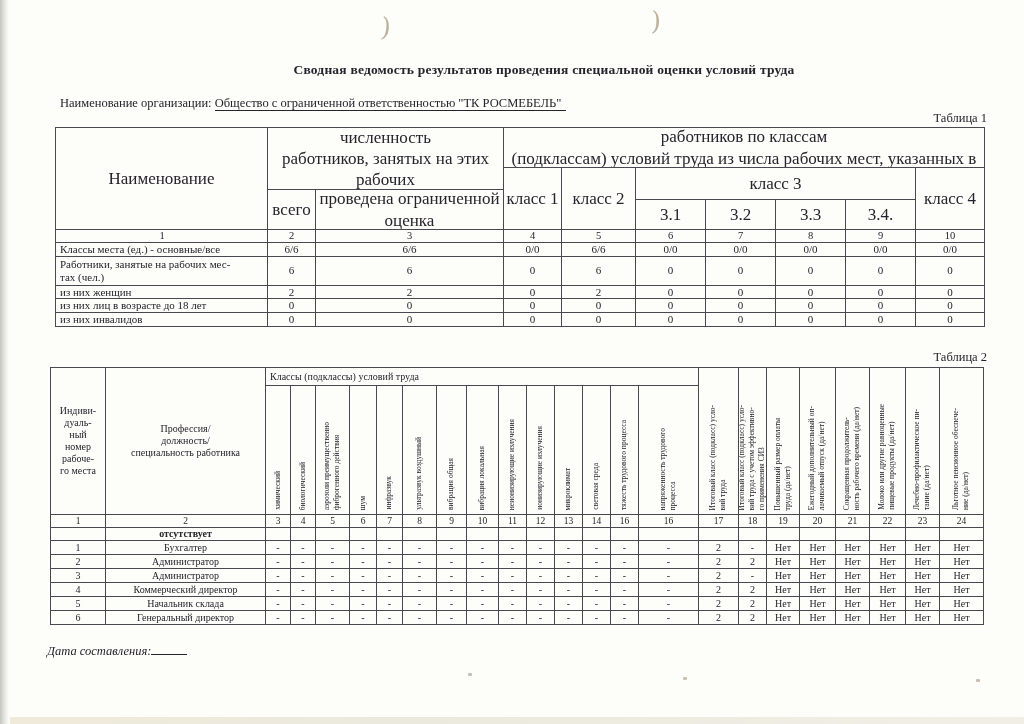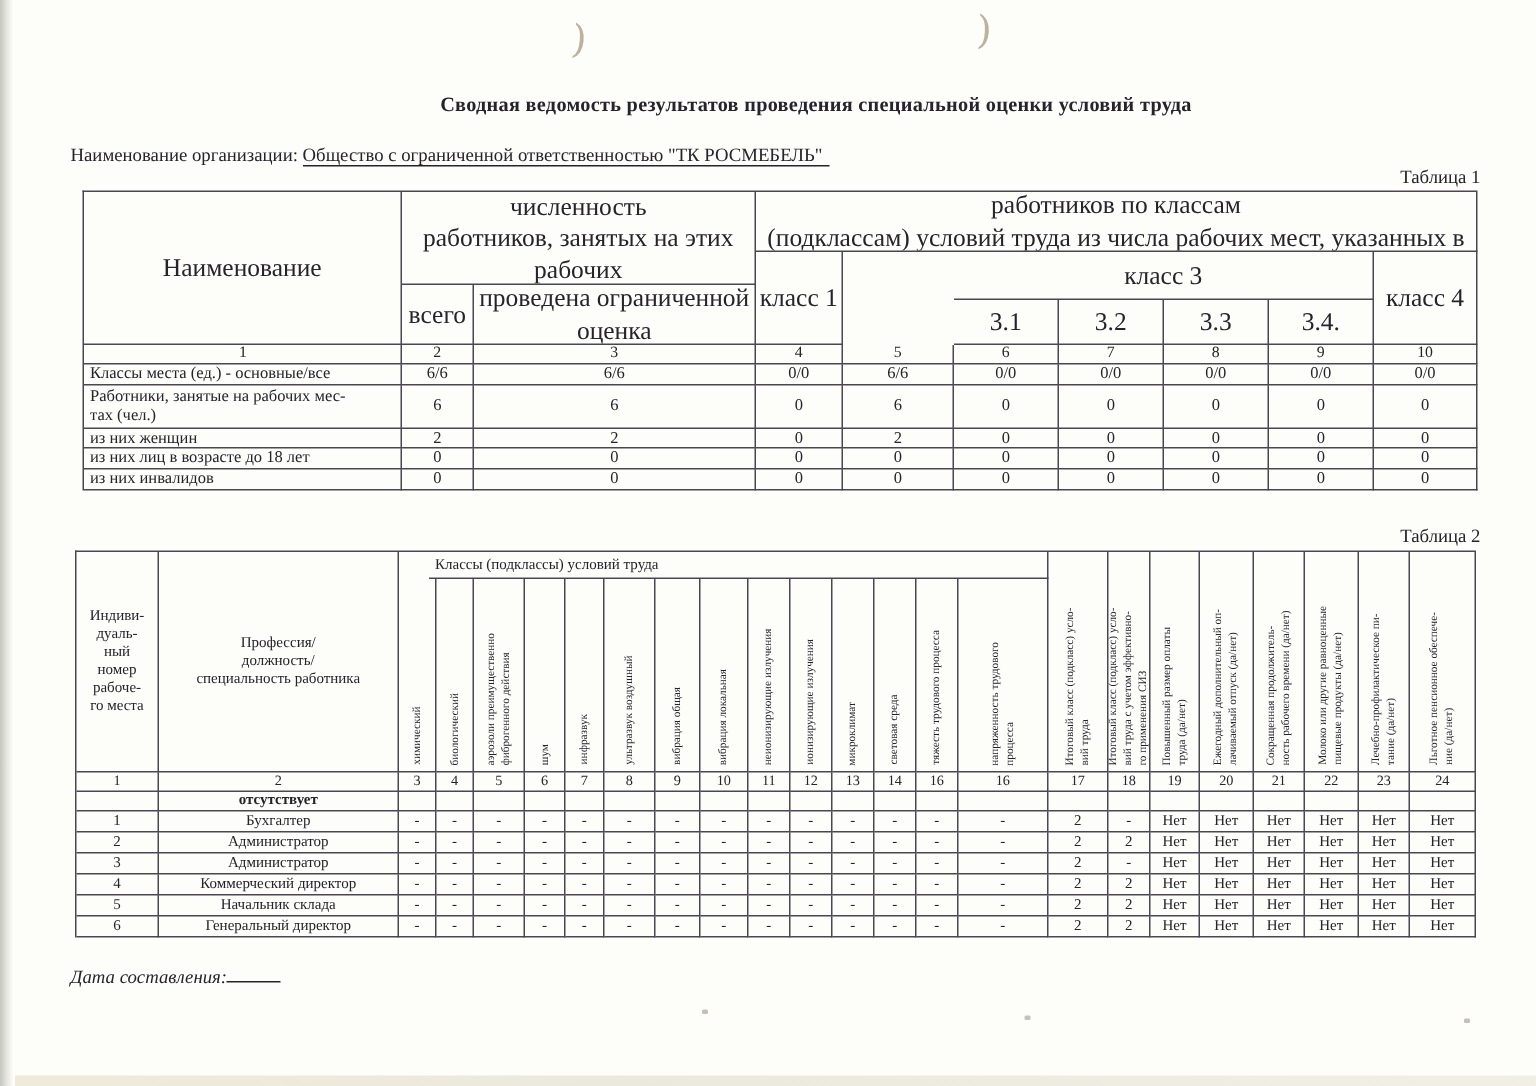--- a/index.html
+++ b/index.html
@@ -20,41 +20,41 @@
   .curl{position:absolute;color:#a8997f;font-size:26px;opacity:.75;font-family:"DejaVu Serif",serif;}
   .curl.c1{left:381px;top:12px;transform:rotate(6deg);}
   .curl.c2{left:651px;top:6px;transform:rotate(3deg);}
   .speck{position:absolute;width:4px;height:3px;background:#94846f;opacity:.5;border-radius:1px;}
   .sp1{left:468px;top:673px;}
   .sp2{left:683px;top:677px;}
   .sp3{left:976px;top:679px;}
 
   .title{position:absolute;top:62px;left:0;width:100%;text-align:center;
     font-weight:bold;font-size:13.5px;letter-spacing:.2px;padding-left:32px;}
-  .orgline{position:absolute;top:96px;left:47px;font-size:12.5px;}
+  .orgline{position:absolute;top:96px;left:60px;font-size:12.5px;}
   .orgline .u{border-bottom:1px solid var(--ink);padding-right:5px;}
   .cap{position:absolute;font-size:12.5px;right:37px;}
   .cap1{top:111px;}
   .cap2{top:350px;}
   .dateline{position:absolute;top:641px;left:47px;font-size:12.5px;font-style:italic;}
   .dline{display:inline-block;width:36px;height:13px;border-bottom:1px solid var(--ink);}
 
   .tbl{position:absolute;border-top:1px solid var(--bc);border-left:1px solid var(--bc);}
   .t1{left:55px;top:127px;width:929px;}
   .t2{left:50px;top:367px;width:933px;}
 
   .t1head{display:grid;grid-template-columns:var(--t1cols);grid-template-rows:40px 22px 10px 30px;}
   .t2head{display:grid;grid-template-columns:var(--t2cols);grid-template-rows:18px 129px;}
 
   .hc{border-right:1px solid var(--bc);border-bottom:1px solid var(--bc);
     display:flex;align-items:center;justify-content:center;text-align:center;
     font-size:17px;line-height:1.25;padding:1px 2px;box-sizing:border-box;overflow:hidden;}
   .pre{white-space:pre-line;}
   .t2head .hc{font-size:10px;line-height:1.2;}
-  .grp{justify-content:flex-start;text-align:left;padding-left:4px;font-size:10.5px;margin-left:20px;}
+  .grp{justify-content:flex-start;text-align:left;padding-left:4px;font-size:10.5px;}
   .vc{align-items:flex-end;justify-content:center;padding:2px 1px 4px;}
   .vert{writing-mode:vertical-rl;transform:rotate(180deg);font-size:7.5px;line-height:1.35;
     max-height:120px;white-space:pre-line;text-align:left;}
   .vc.res .vert{max-height:138px;}
 
   .trow{display:grid;}
   .t1row{grid-template-columns:var(--t1cols);}
   .t2row{grid-template-columns:var(--t2cols);}
   .trow .c{border-right:1px solid var(--bc);border-bottom:1px solid var(--bc);
     display:flex;align-items:center;justify-content:center;text-align:center;
@@ -92,20 +92,21 @@
       <div class="hc pre" style="grid-column:2/span 2;grid-row:1/span 2">Количество рабочих мест и численность
 работников, занятых на этих рабочих
 местах</div>
       <div class="hc pre" style="grid-column:4/span 7;grid-row:1">Количество рабочих мест и численность занятых на них работников по классам
 (подклассам) условий труда из числа рабочих мест, указанных в графе 3 (единиц)</div>
       <div class="hc" style="grid-column:2;grid-row:3/span 2">всего</div>
       <div class="hc pre" style="grid-column:3;grid-row:3/span 2">в том числе на которых
 проведена ограниченной оценка
 условий труда</div>
       <div class="hc" style="grid-column:4;grid-row:2/span 3">класс 1</div>
+      <div class="hc" style="grid-column:5;grid-row:2/span 3">класс 2</div>
       <div class="hc" style="grid-column:6/span 4;grid-row:2/span 2">класс 3</div>
       <div class="hc" style="grid-column:6;grid-row:4">3.1</div>
       <div class="hc" style="grid-column:7;grid-row:4">3.2</div>
       <div class="hc" style="grid-column:8;grid-row:4">3.3</div>
       <div class="hc" style="grid-column:9;grid-row:4">3.4.</div>
       <div class="hc" style="grid-column:10;grid-row:2/span 3">класс 4</div>
     </div>
     <div class="trow t1row numrow">
         <div class="c">1</div>
         <div class="c">2</div>

